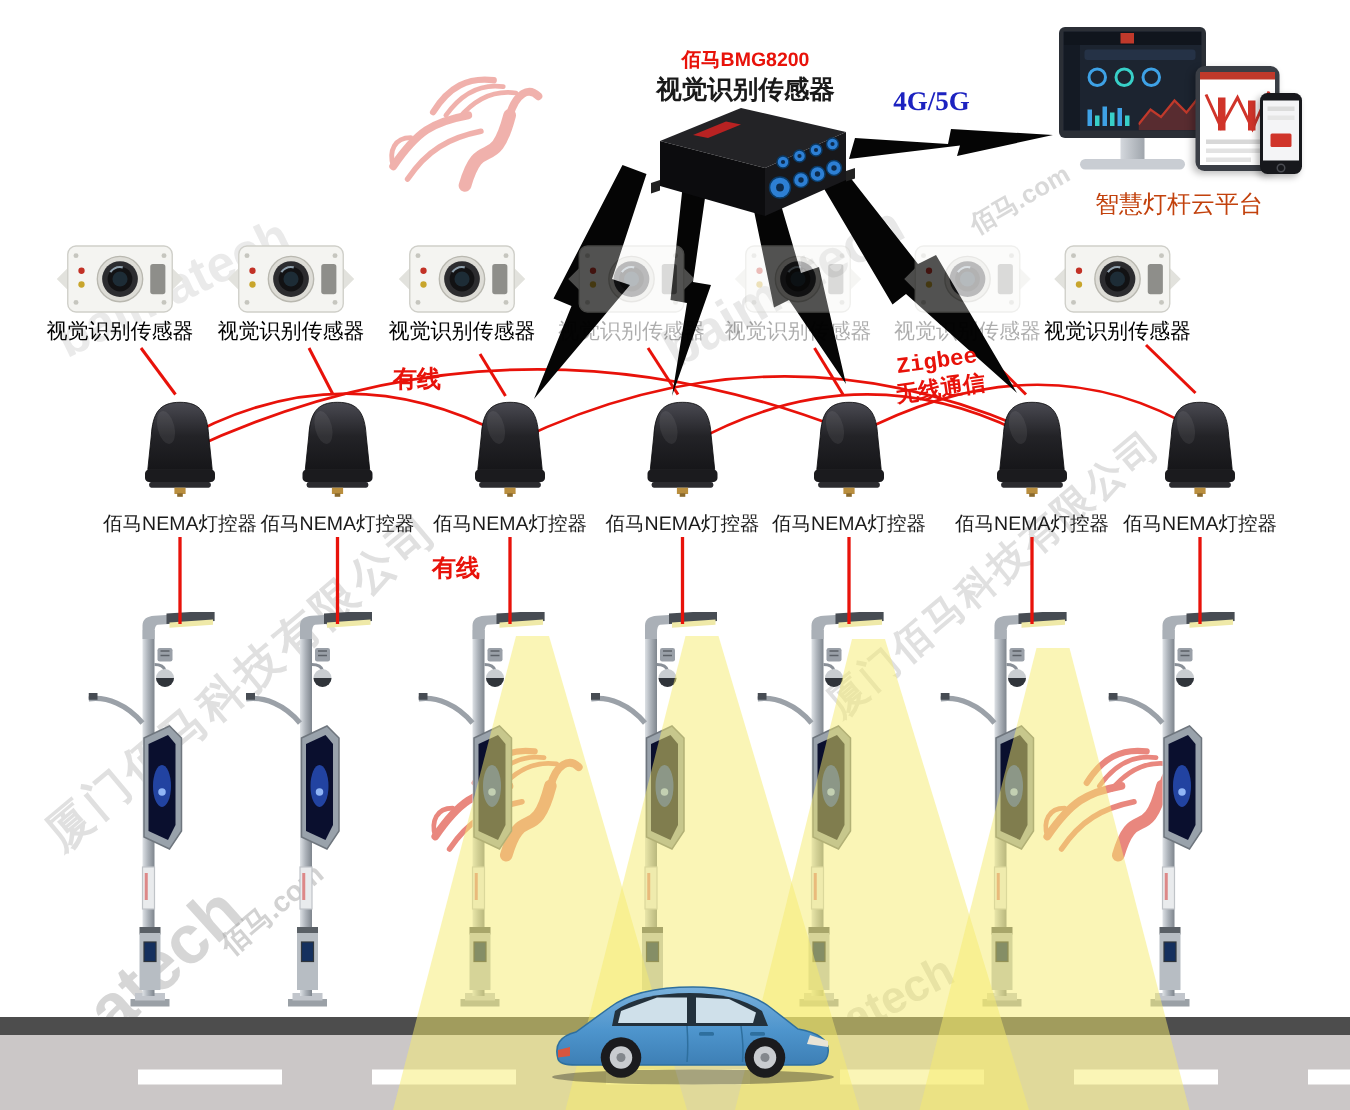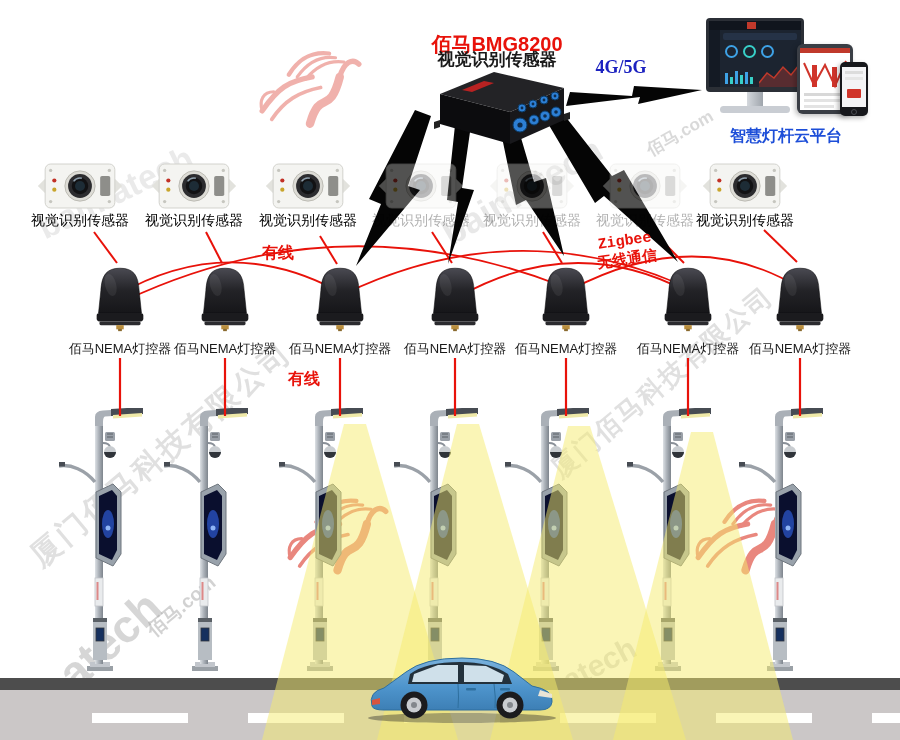--- a/index.html
+++ b/index.html
@@ -211,21 +211,21 @@
   </g>
   <g fill="#050505">
     <path d="M415,110 L431,116 L408,186 L420,190 L356,266 L381,204 L369,199 Z"></path>
     <path d="M456,116 L472,118 L462,188 L474,190 L448,264 L458,202 L447,200 Z"></path>
     <path d="M498,118 L514,114 L534,182 L546,178 L564,256 L526,200 L516,205 Z"></path>
     <path d="M540,110 L554,102 L612,176 L624,170 L678,262 L604,196 L595,203 Z"></path>
     <path d="M566,106 L570,92 L632,96 L634,86 L702,90 L638,104 L640,97 Z"></path>
   </g>
 </svg>
 
-<div class="clabel" style="left:407px;top:31px;width:180px;font-size:20px;font-weight:bold;color:#e8120a;">佰马BMG8200</div>
+<div class="clabel" style="left:407px;top:31px;width:180px;font-size:13px;font-weight:bold;color:#e8120a;">佰马BMG8200</div>
 <div class="clabel" style="left:407px;top:48px;width:180px;font-size:17px;font-weight:bold;">视觉识别传感器</div>
 <svg class="abs" style="left:432px;top:64px;" width="140" height="85" viewBox="0 0 140 85">
   <polygon points="2,58 8,56 8,63 2,65" fill="#222"></polygon>
   <polygon points="132,50 138,48 138,55 132,57" fill="#222"></polygon>
   <polygon points="8,30 62,8 132,24 78,48" fill="#232326"></polygon>
   <polygon points="30,26 52,17 62,19 40,28" fill="#b82222"></polygon>
   <polygon points="8,30 78,48 78,80 8,60" fill="#0c0c0e"></polygon>
   <polygon points="78,48 132,24 132,56 78,80" fill="#18181b"></polygon>
   <g fill="#2d7fd4" stroke="#0a3a66" stroke-width="1">
     <circle cx="90" cy="44" r="4"></circle>
@@ -290,21 +290,21 @@
   </div>
   <div class="abs" style="left:140px;top:48px;width:28px;height:54px;background:#17181c;border-radius:5px;padding:5px 2px 7px;box-sizing:border-box;box-shadow:-2px 2px 5px rgba(0,0,0,0.3);">
     <div class="abs" style="left:2px;top:5px;width:24px;height:40px;background:#f4f4f6;overflow:hidden;">
       <div class="abs" style="left:3px;top:4px;width:18px;height:3px;background:#dcdcdc;"></div>
       <div class="abs" style="left:3px;top:10px;width:18px;height:3px;background:#e6e6e6;"></div>
       <div class="abs" style="left:5px;top:22px;width:14px;height:9px;background:#d0342a;border-radius:1px;"></div>
     </div>
     <div class="abs" style="left:11px;top:47px;width:6px;height:6px;border:1px solid #4a4c52;border-radius:50%;box-sizing:border-box;"></div>
   </div>
 </div>
-<div class="clabel" style="left:706px;top:126px;width:160px;font-size:16px;font-weight:bold;color:#1d4ed8;">智慧灯杆云平台</div>
+<div class="clabel" style="left:706px;top:126px;width:160px;font-size:16px;font-weight:normal;color:#c2410c;">智慧灯杆云平台</div>
 
 <div class="abs" style="left:18px;top:162px;width:124px;">
   <svg style="margin:0 auto;" width="88" height="48" viewBox="0 0 96 52">
       <use href="#sensor-shape"></use>
     </svg>
   <div class="sensor-label" style="text-align:center;margin-top:2px;">视觉识别传感器</div>
 </div>
 <div class="abs" style="left:132px;top:162px;width:124px;">
   <svg style="margin:0 auto;" width="88" height="48" viewBox="0 0 96 52">
       <use href="#sensor-shape"></use>

